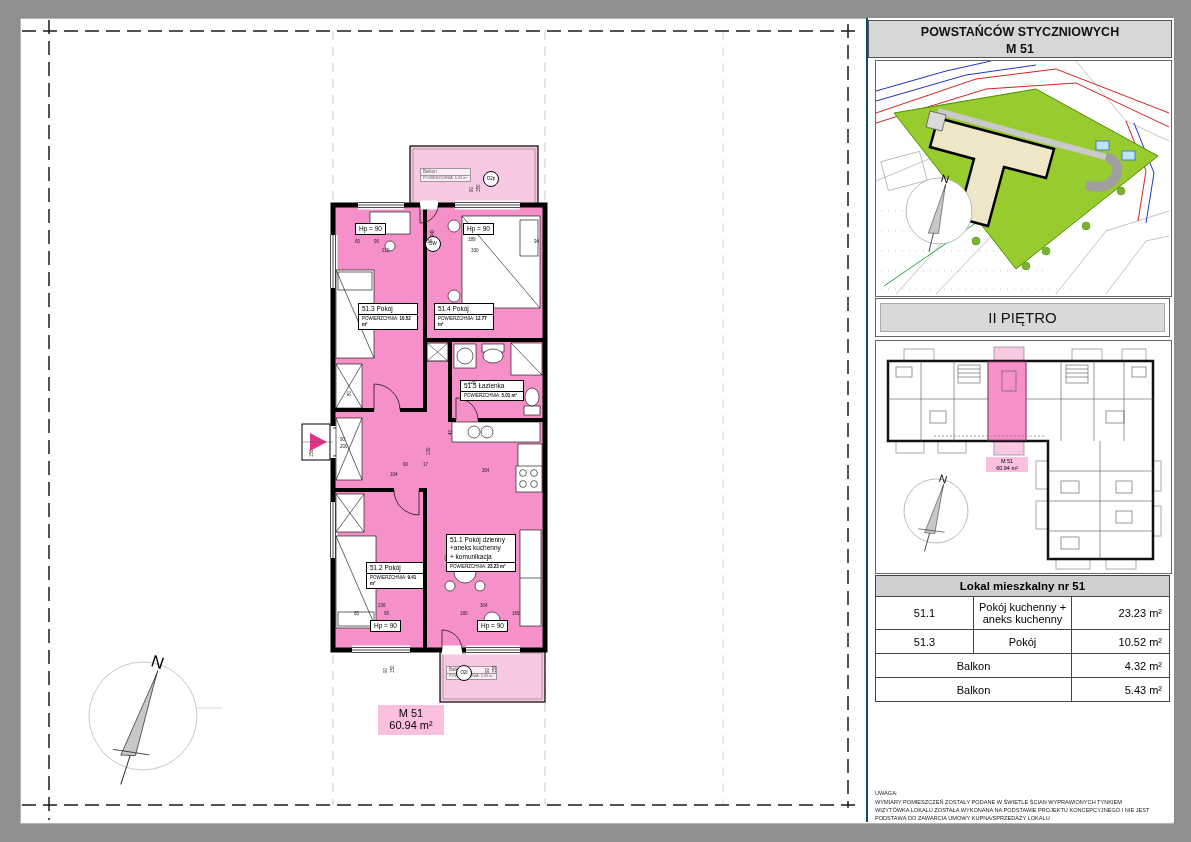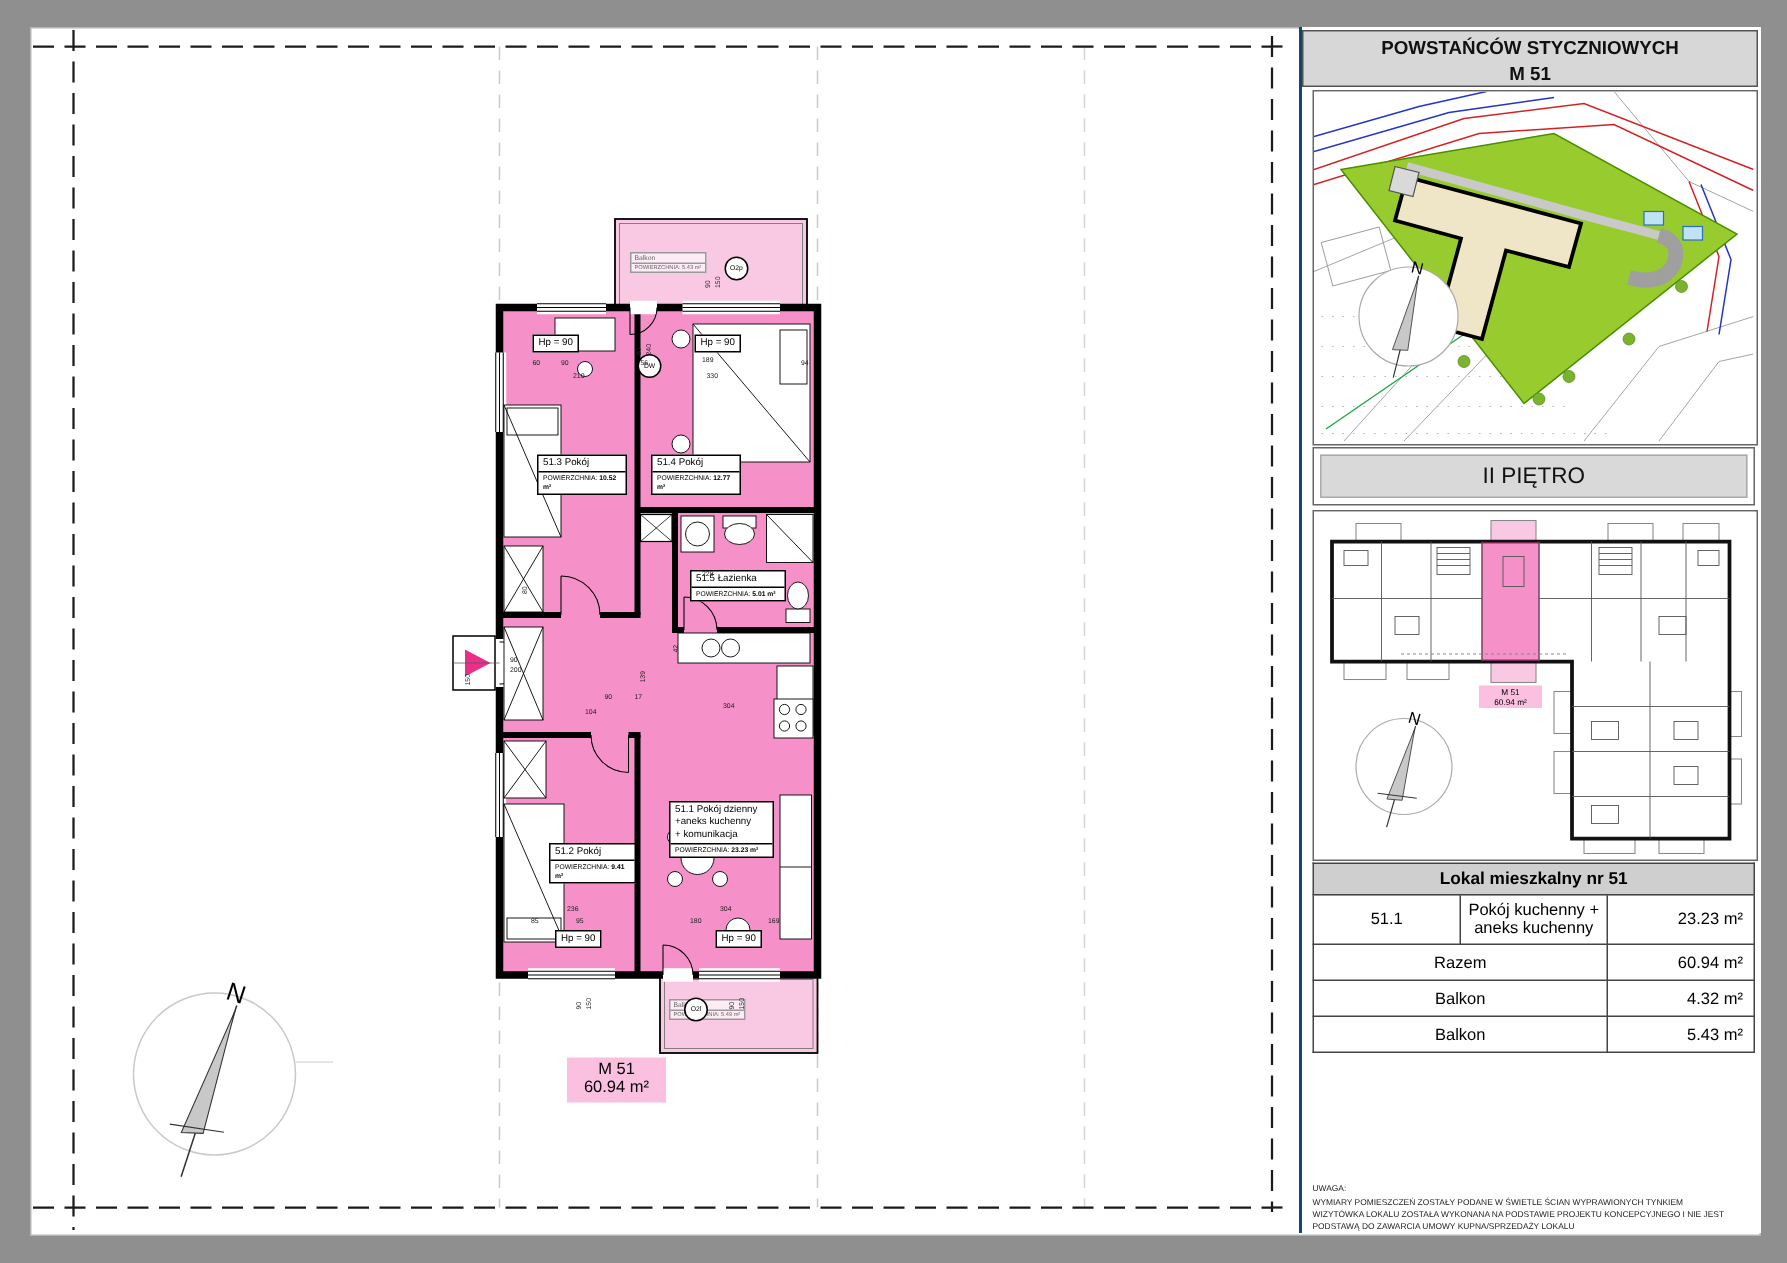--- a/index.html
+++ b/index.html
@@ -446,22 +446,23 @@
               <th colspan="3">Lokal mieszkalny nr 51</th>
             </tr>
         </thead>
         <tbody id="area-rows">
             <tr class="first">
               <td class="num">51.1</td>
               <td class="name">Pokój kuchenny + aneks kuchenny</td>
               <td class="area">23.23 m²</td>
             </tr>
             <tr>
-              <td colspan="2">Razem</td>
-              <td class="area">60.94 m²</td>
+              <td class="num">51.3</td>
+              <td class="name">Pokój</td>
+              <td class="area">10.52 m²</td>
             </tr>
             <tr>
               <td colspan="2">Balkon</td>
               <td class="area">4.32 m²</td>
             </tr>
             <tr>
               <td colspan="2">Balkon</td>
               <td class="area">5.43 m²</td>
             </tr>
           </tbody>

